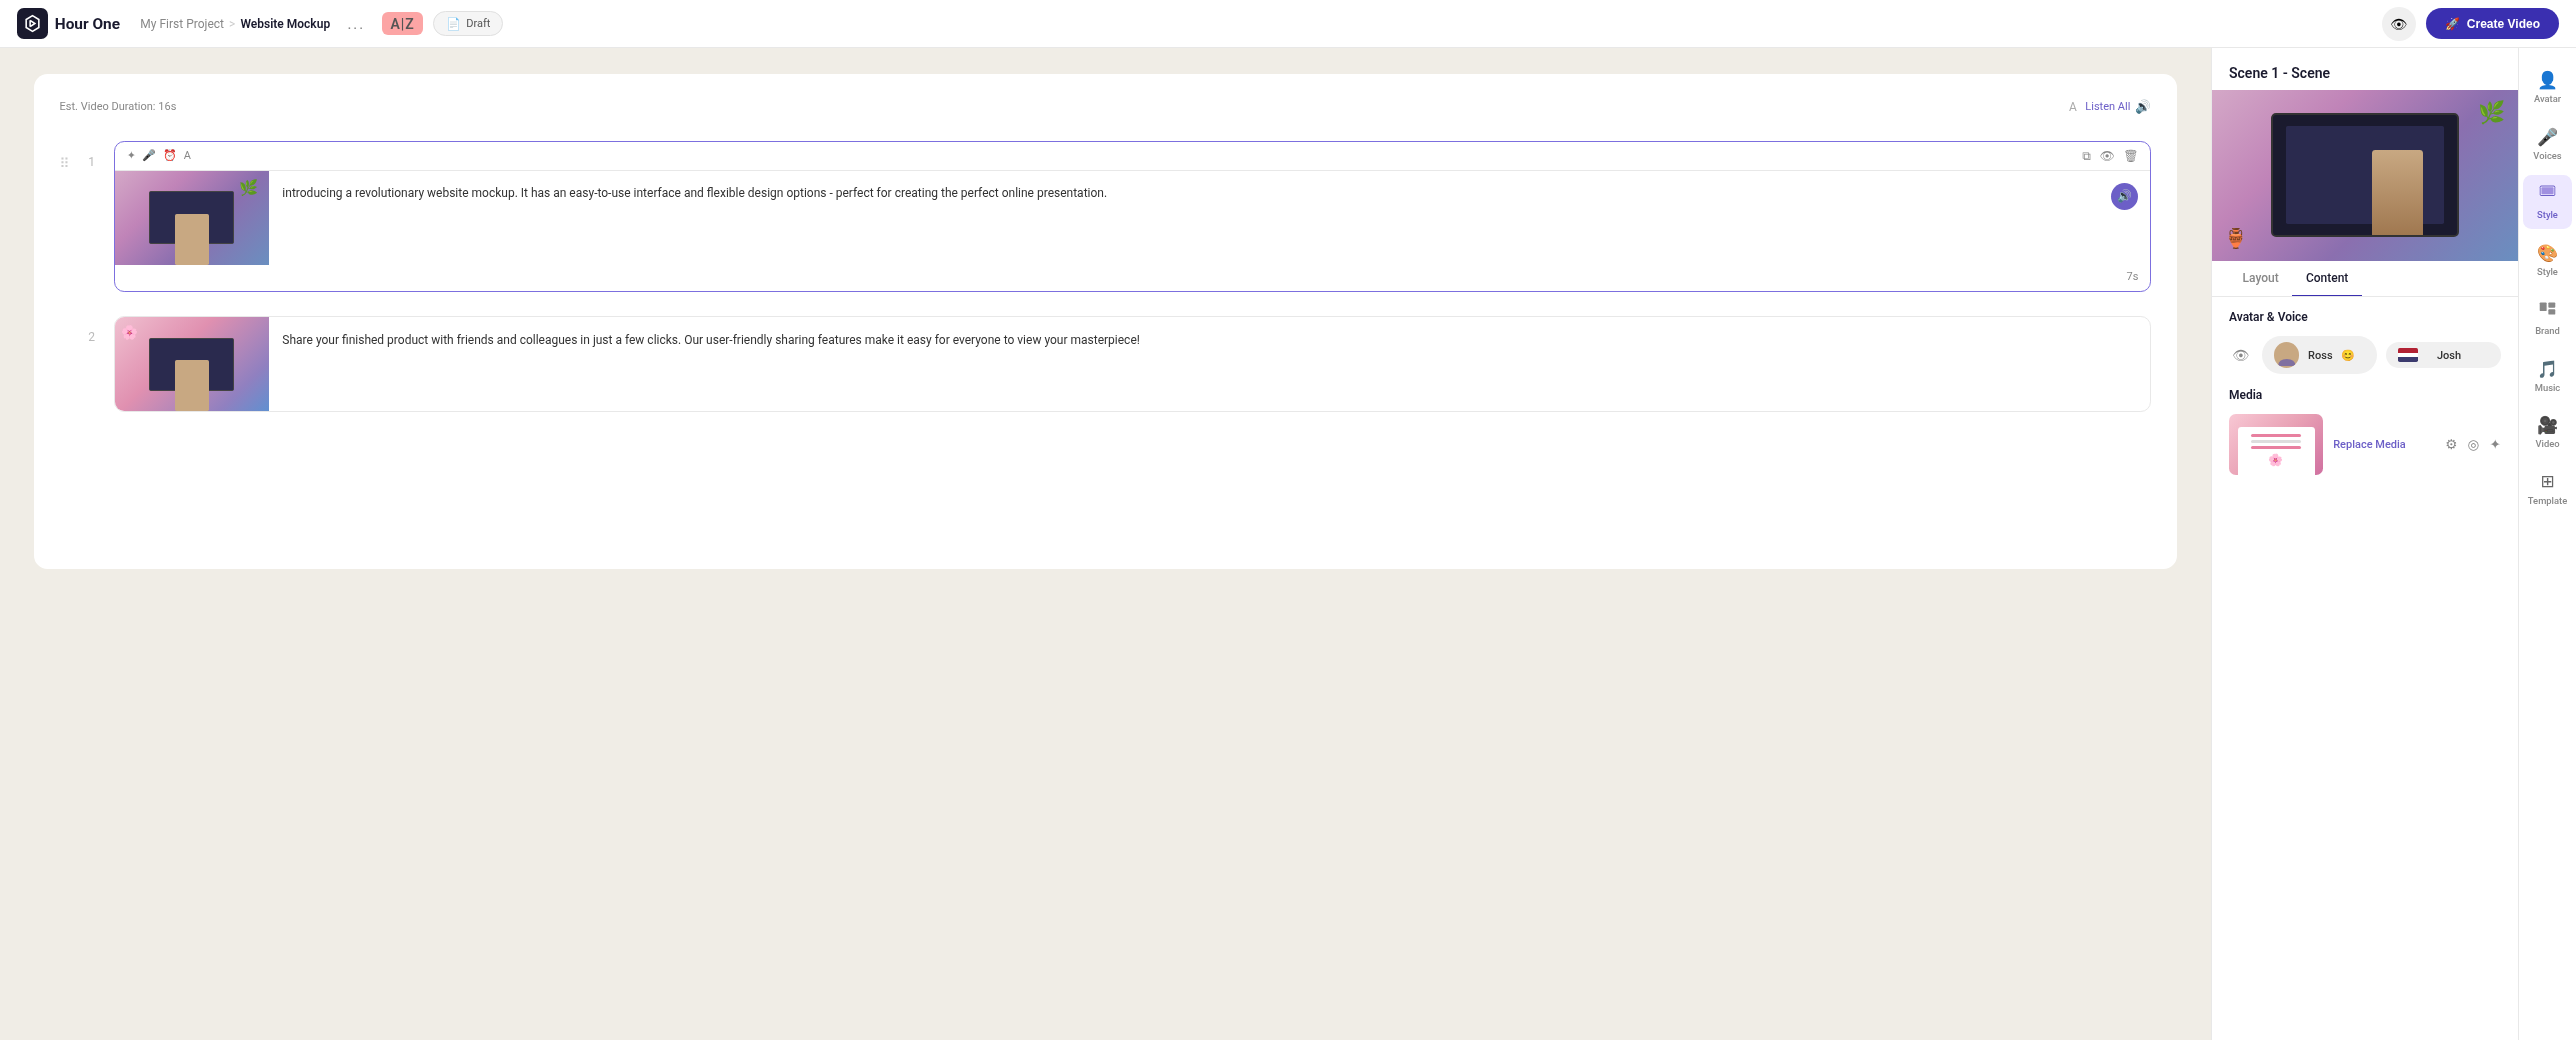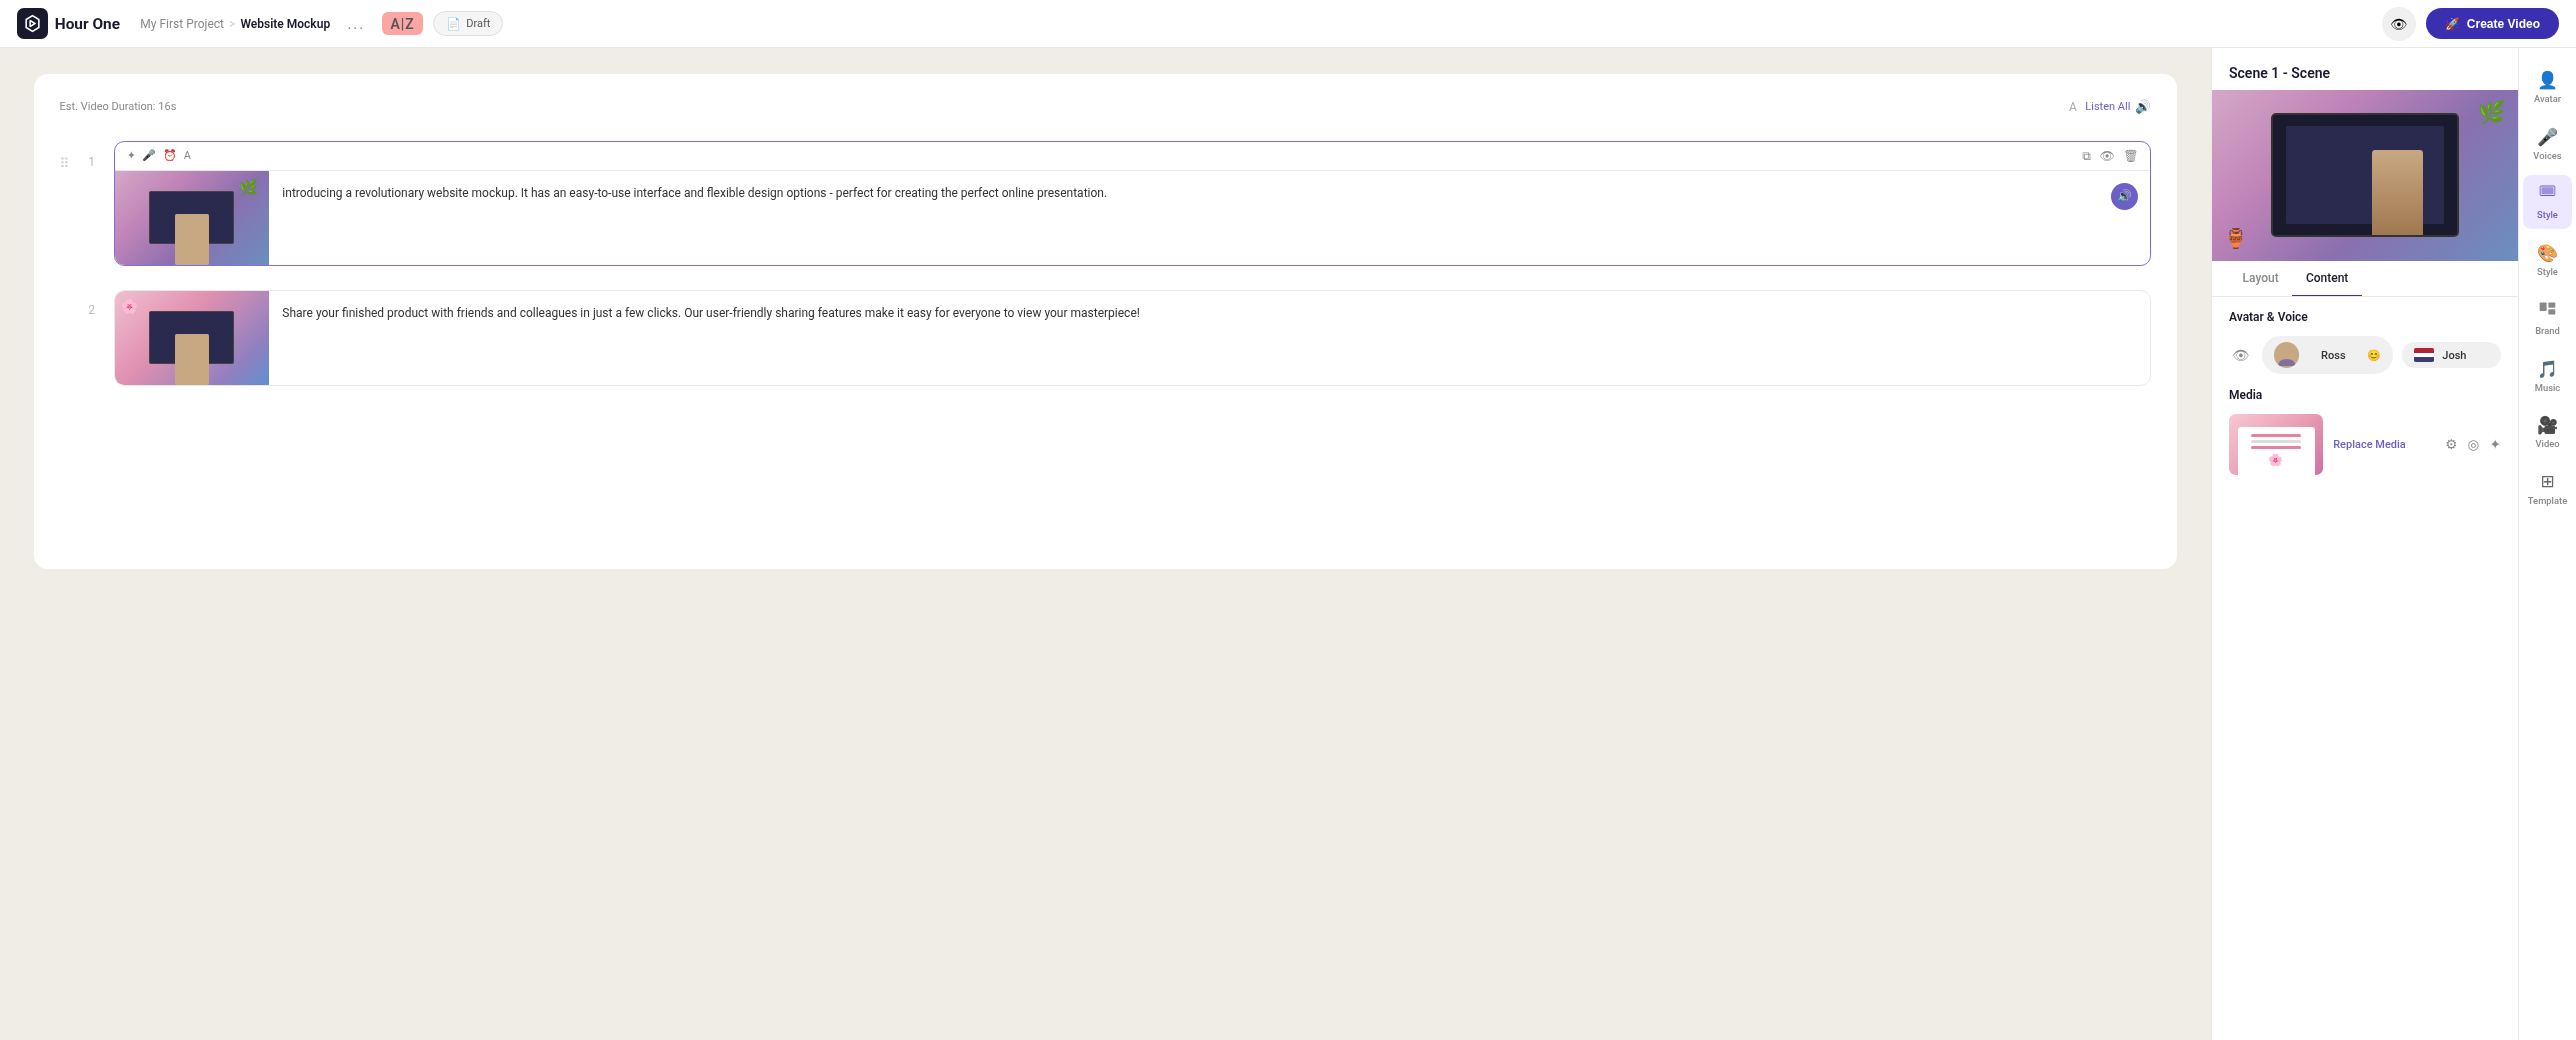--- a/index.html
+++ b/index.html
@@ -370,21 +370,21 @@
       cursor: pointer;
       color: #888;
       font-size: 13.6px;
       display: flex;
       align-items: center;
       justify-content: center;
     }
     .avatar-chip {
       display: flex;
       align-items: center;
-      gap: 22px;
+      gap: 9px;
       background: #f0f0f0;
       border-radius: 20.5px;
       padding: 6px 12px;
       font-size: 11px;
       font-weight: 500;
       color: #333;
       cursor: pointer;
       flex: 1;
     }
     .avatar-img {
@@ -394,21 +394,21 @@
       background: #c8a882;
       overflow: hidden;
       display: flex;
       align-items: center;
       justify-content: center;
       font-size: 13.6px;
     }
     .voice-chip {
       display: flex;
       align-items: center;
-      gap: 8px;
+      gap: 19px;
       background: #f0f0f0;
       border-radius: 20.5px;
       padding: 6px 12px;
       font-size: 11px;
       font-weight: 500;
       color: #333;
       cursor: pointer;
       flex: 1;
     }
     .flag {
@@ -579,20 +579,24 @@
                 <div style="position:absolute;top:8.5px;right:10.2px;font-size:15.4px;">🌿</div>
               </div>
             </div>
             <div class="scene-text-area">
               <div class="scene-text">introducing a revolutionary website mockup. It has an easy-to-use interface and flexible design options - perfect for creating the perfect online presentation.</div>
               <div style="position:absolute;top:12px;right:12px;">
                 <button class="sound-btn">🔊</button>
               </div>
             </div>
           </div>
+          <div class="scene-footer">
+            <span></span>
+            <span class="scene-duration">7s</span>
+          </div>
         </div>
       </div>
 
       <div class="scene-row">
         <span class="drag-handle" style="visibility:hidden;">⠿</span>
         <span class="scene-number">2</span>
         <div class="scene-block inactive">
           <div class="scene-content">
             <div class="scene-thumb-placeholder thumb2">
               <div style="position:relative;width:100%;height:100%;display:flex;align-items:center;justify-content:center;">

